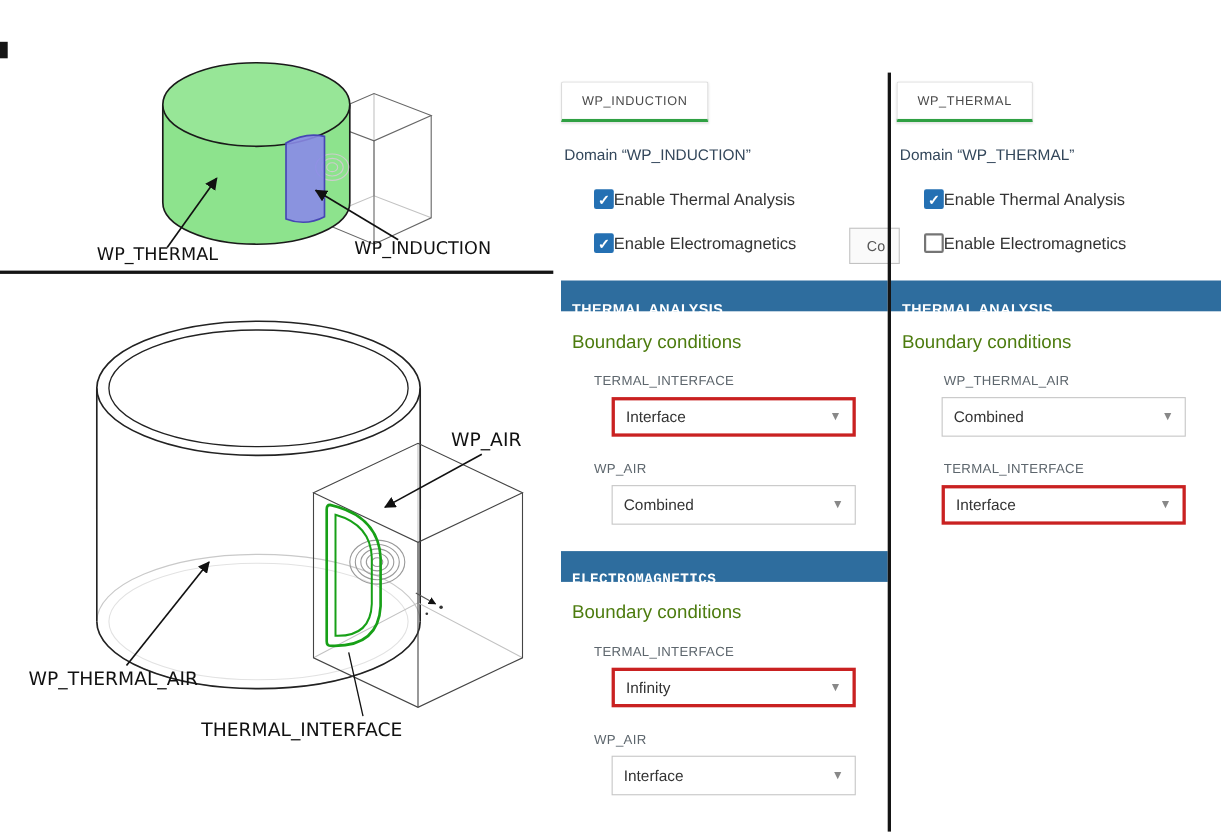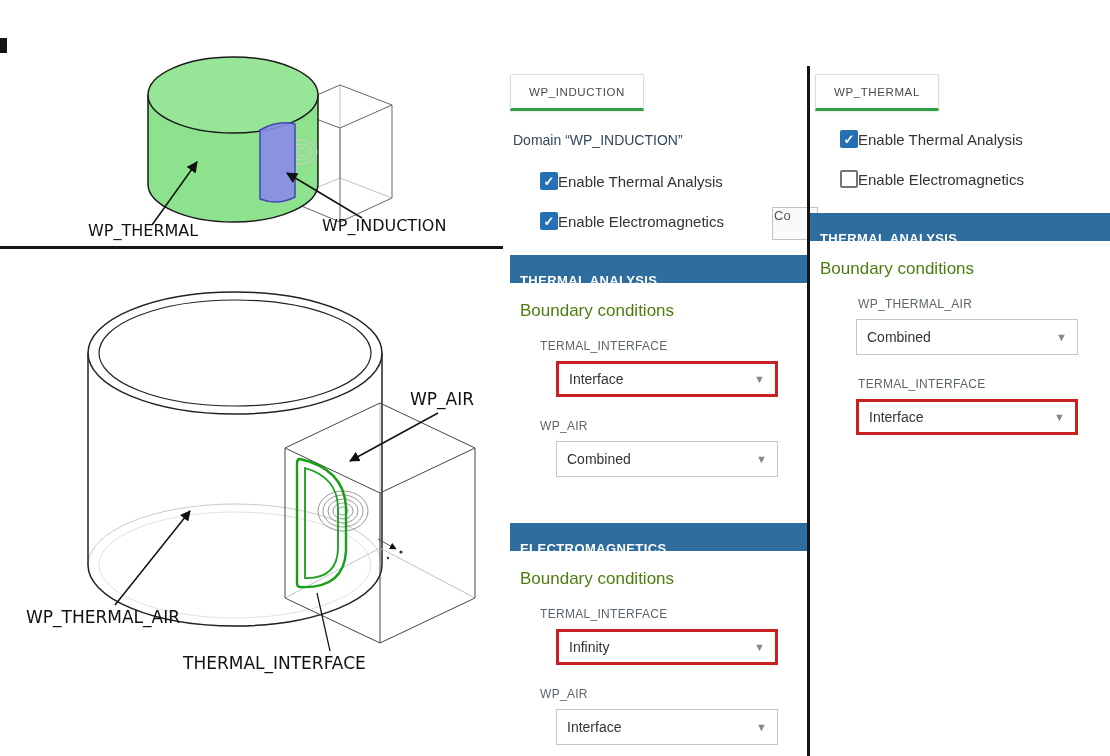--- a/index.html
+++ b/index.html
@@ -38,28 +38,28 @@
   .cb-row { display:flex; align-items:center; margin:16px 0 0 30px; height:24px; cursor:pointer; }
   .checkbox { width:18px; height:18px; border-radius:2px; box-sizing:border-box; flex:none; }
   .checkbox.checked { background:#2470b3; color:#fff; display:flex; align-items:center; justify-content:center; font-size:13px; font-weight:bold; }
   .checkbox.checked::after { content:"✓"; }
   .checkbox.unchecked { background:#fff; border:2px solid #757575; }
   .cb-label { font-size:15px; color:#333; white-space:nowrap; }
 
   .btn-trunc {
     position:absolute; left:262px; top:141px; width:46px; height:33px; box-sizing:border-box;
     border:1px solid #c2c2c2; background:#fafafa; color:#555; font-size:13px;
-    display:flex; padding-left:1px; overflow:hidden; cursor:pointer;
+    display:flex; align-items:center; padding-left:15px; overflow:hidden; cursor:pointer;
   }
 
   .sec-head {
     height:28px; line-height:28px; box-sizing:border-box; padding:12px 10px; margin-top:22px;
     background:#2e6d9e; color:#fff; font-size:13px; font-weight:bold; letter-spacing:.4px;
   }
-  .sec-head.sp { margin-top:46px; }
+  .sec-head.sp { margin-top:24px;font-family:Liberation Mono, monospace; }
 
   .sub { font-size:17px; color:#4d7c0f; margin:16px 0 0 10px; line-height:24px; }
 
   .f-label { font-size:12px; color:#5d666d; letter-spacing:.3px; margin:16px 0 0 30px; line-height:14px; }
   .f-label.sp { margin-top:22px; }
   #panel-thermal .f-label { margin-left:48px; }
 
   .select {
     width:222px; height:36px; box-sizing:border-box; margin:8px 0 0 46px;
     border:1px solid #c6c6c6; background:#fff; cursor:pointer;
@@ -208,20 +208,21 @@
     <span>Interface</span>
     <span class="caret">▼</span>
   </div>
 </div>
 
 <div id="panel-thermal" class="panel">
   <div class="tab">
     <span>WP_THERMAL</span>
   </div>
 
+  <div class="panel-title">Domain “WP_THERMAL”</div>
 
   <div class="cb-row">
     <span class="checkbox checked"></span>
     <span class="cb-label">Enable Thermal Analysis</span>
   </div>
   <div class="cb-row">
     <span class="checkbox unchecked"></span>
     <span class="cb-label">Enable Electromagnetics</span>
   </div>
 

